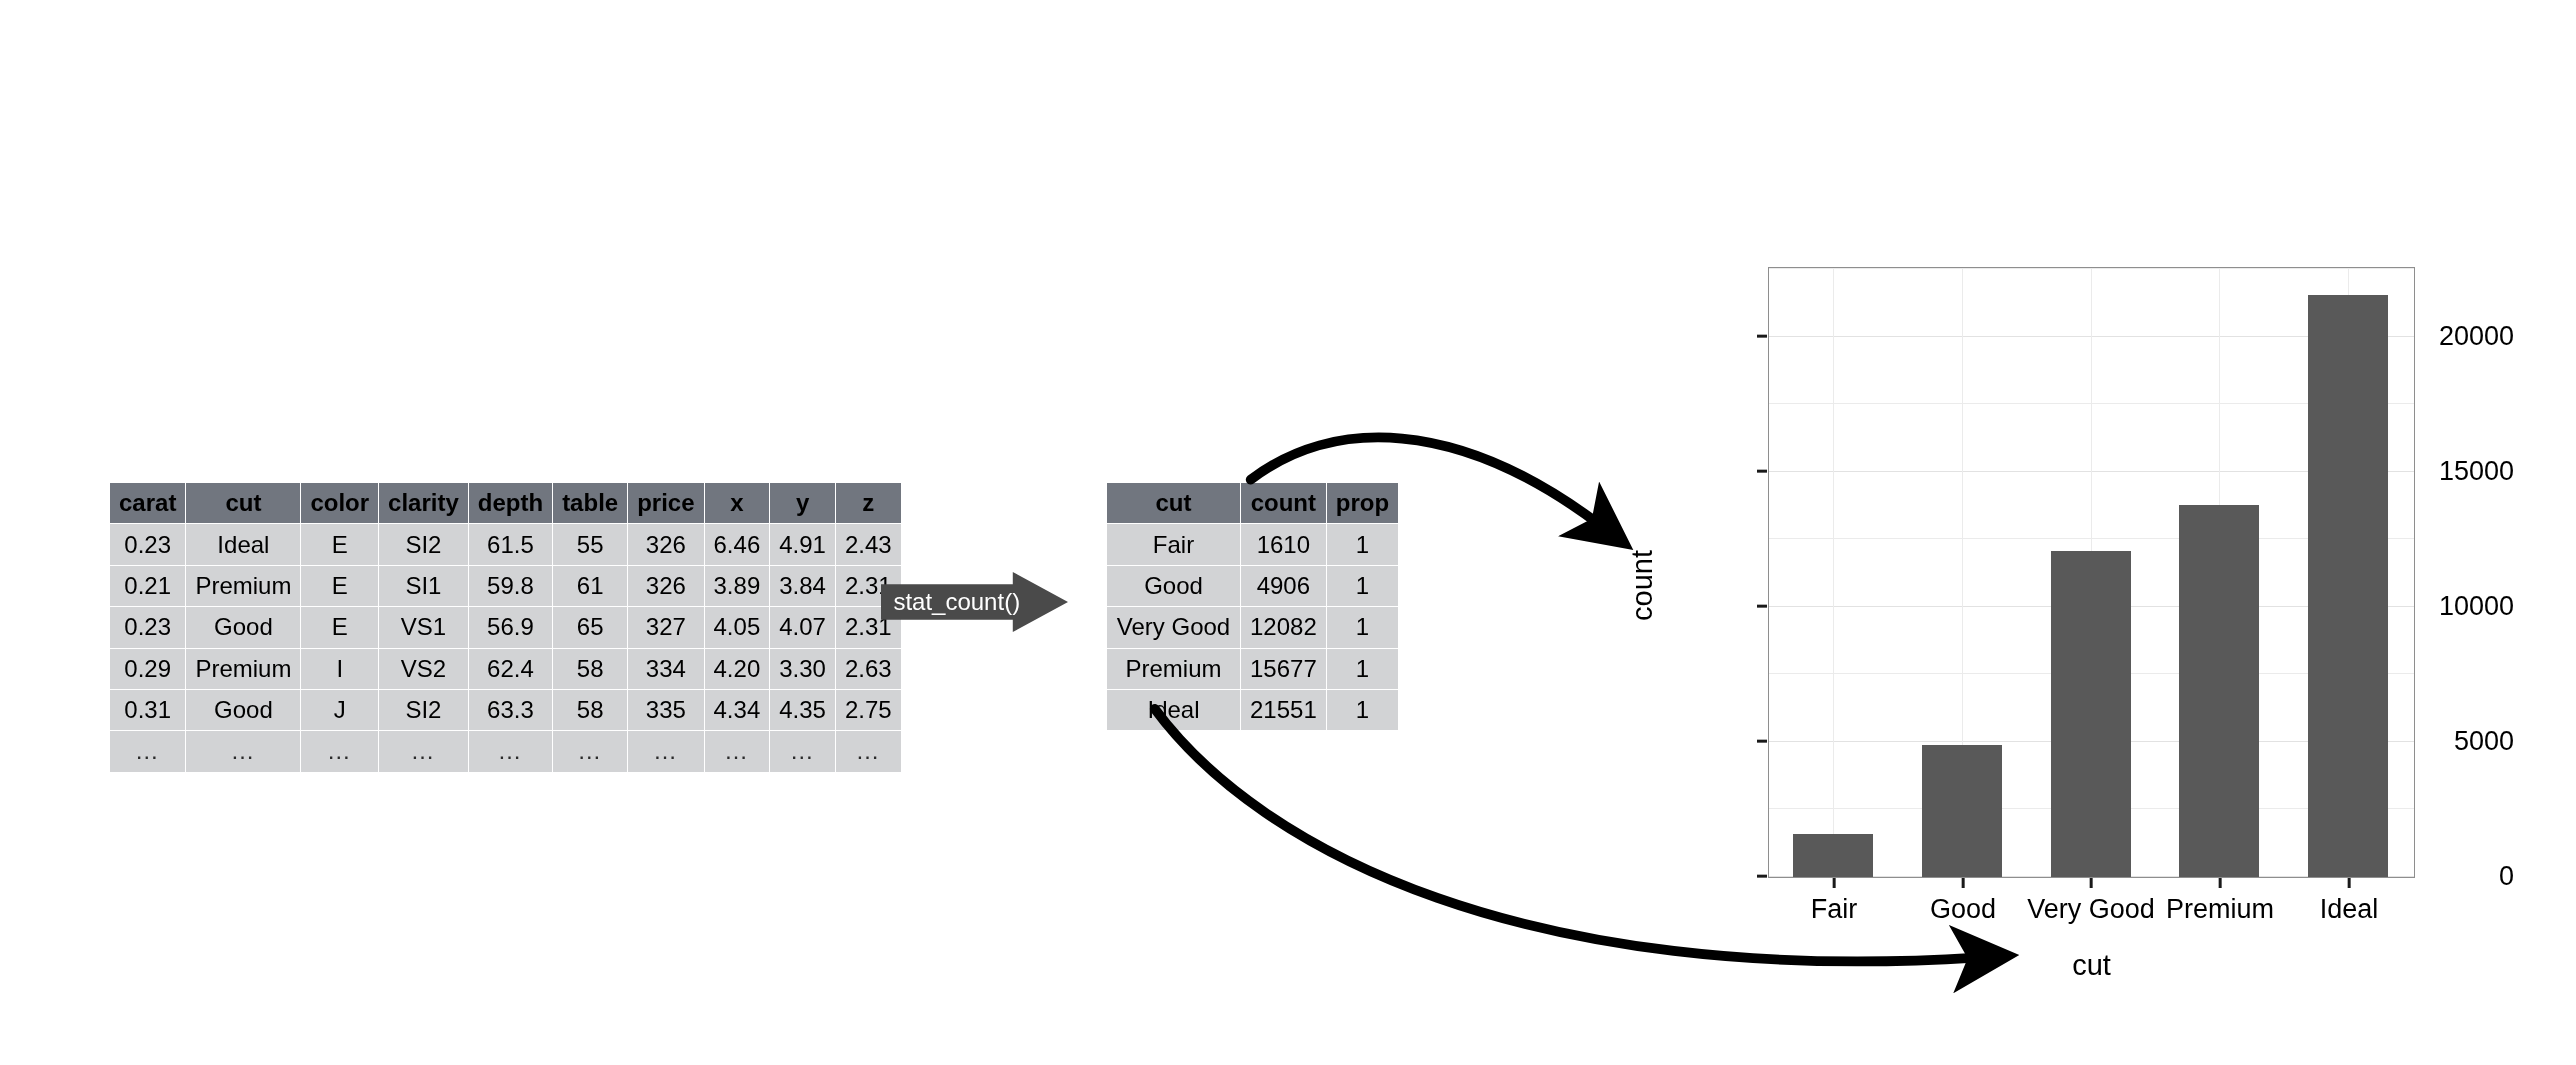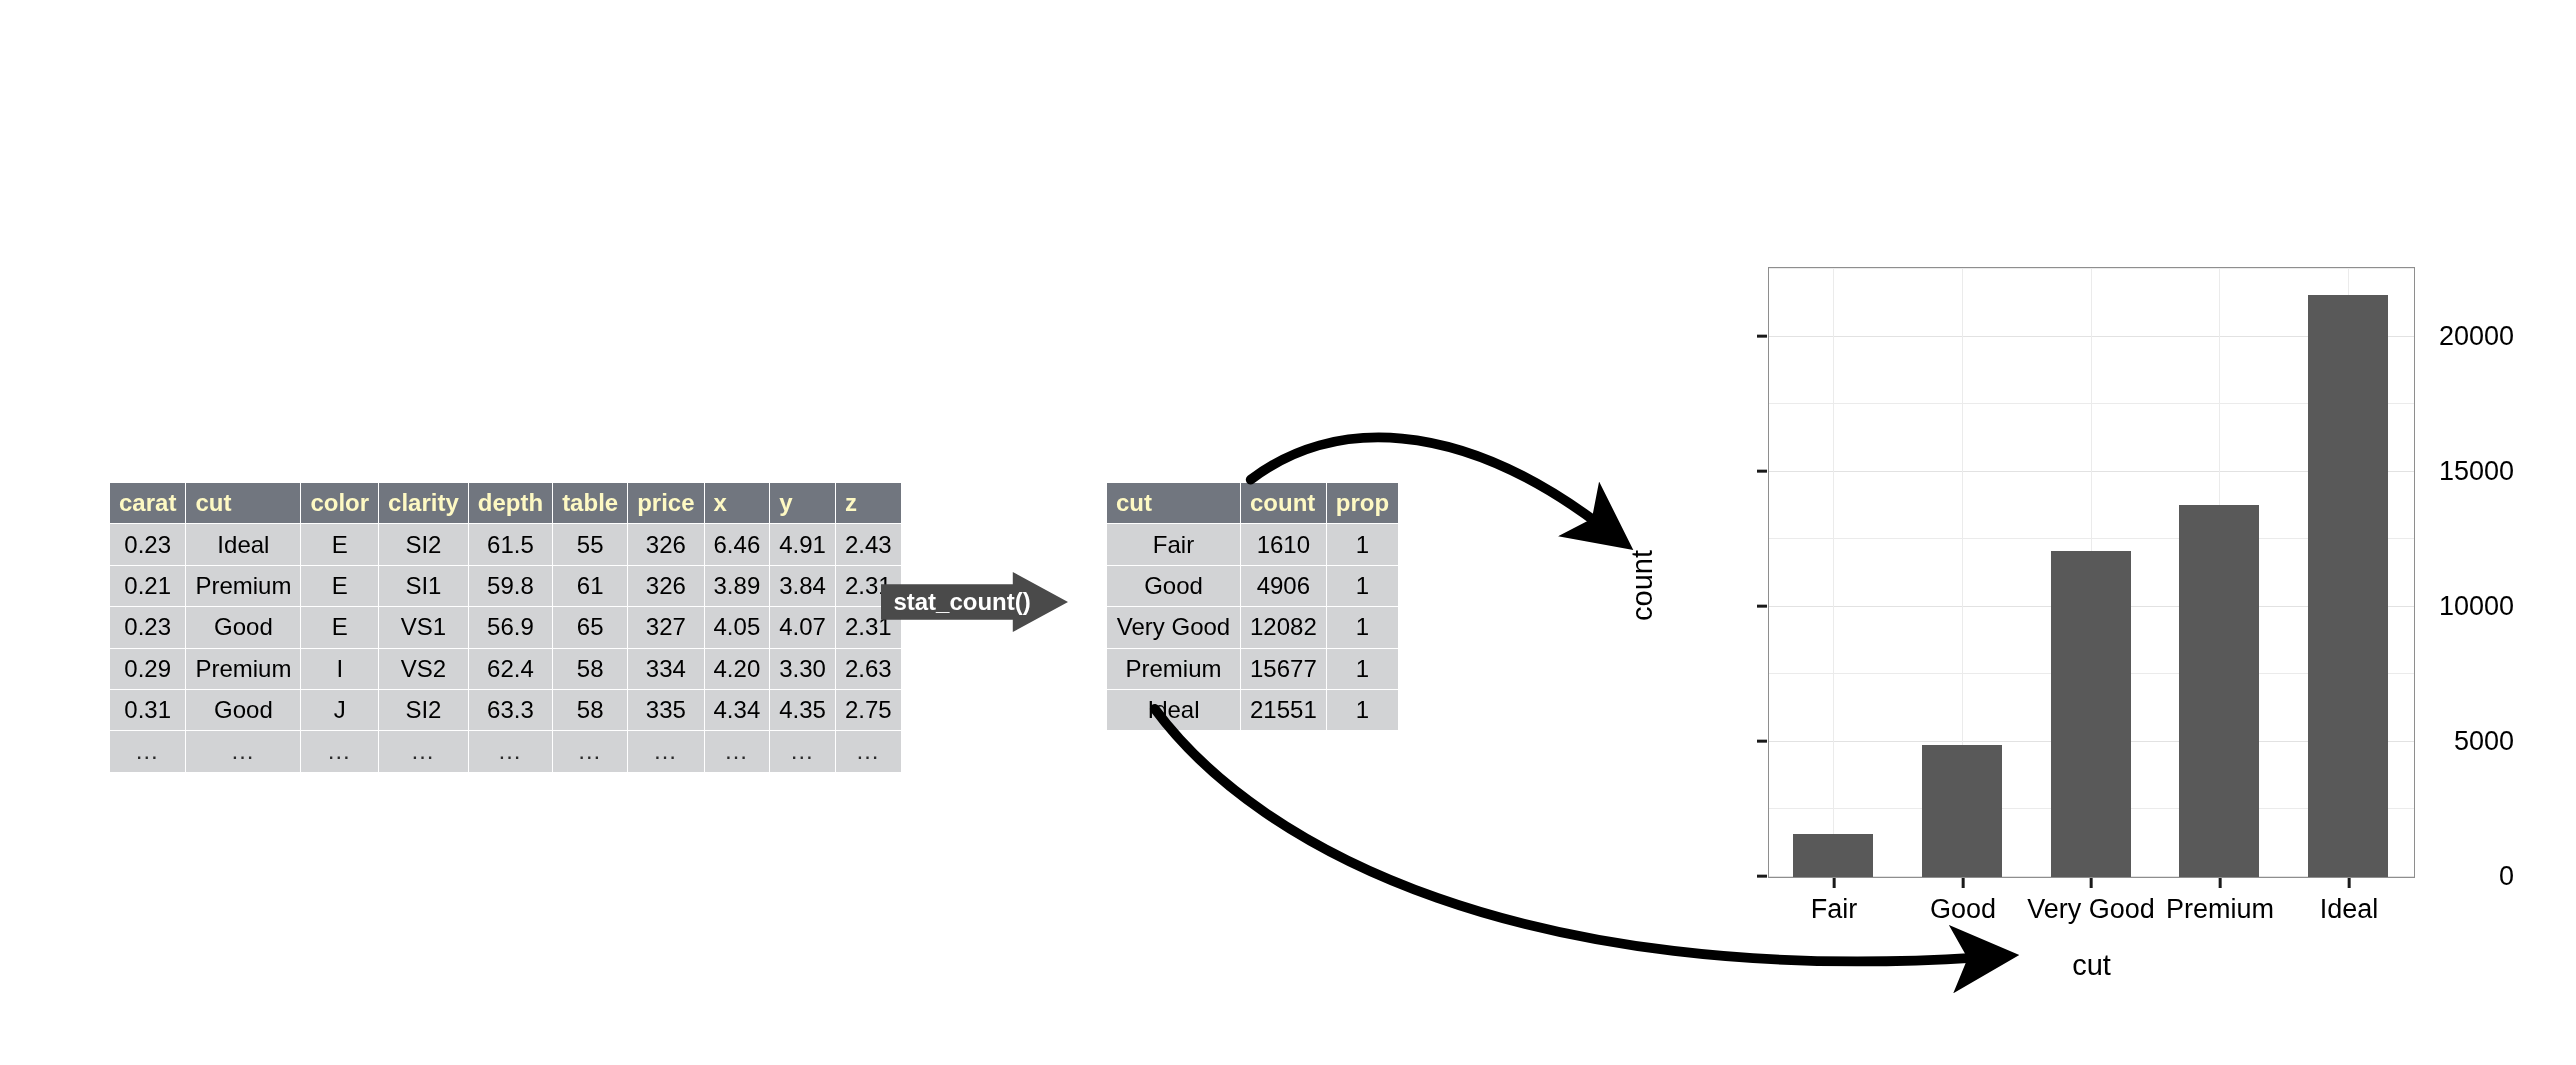--- a/index.html
+++ b/index.html
@@ -45,25 +45,25 @@
   
   .tbl {
     position: absolute;
     border-collapse: separate;
     border-spacing: 1.8px 1.8px;
     font-size: 24px;
     color: #000;
   }
   .tbl th {
     background: #71767f;
-    color: #fef9c3;
+    color: #000000;
     font-weight: bold;
     font-size: 24px;
     padding: 6.2px 9px;
-    text-align: left;
+    text-align: center;
     white-space: nowrap;
   }
   .tbl td {
     background: #d2d3d5;
     padding: 6.2px 9px;
     text-align: center;
     white-space: nowrap;
     font-weight: normal;
   }
   .tbl td.dots { color: #2a2a2a; letter-spacing: 1.8px; }
@@ -87,21 +87,21 @@
     position: absolute;
     left: 0; top: 0;
     width: 187px; height: 60px;
   }
   #stat-arrow .arrow-label {
     position: absolute;
     left: 12.4px;
     top: 50%;
     transform: translateY(-50%);
     color: #ffffff;
-    font-weight: bold;
+    font-weight: normal;
     font-size: 24px;
     white-space: nowrap;
     pointer-events: none;
   }
 
   
   .curve-svg {
     position: absolute;
     left: 0; top: 0;
     width: 2576px; height: 1066px;

